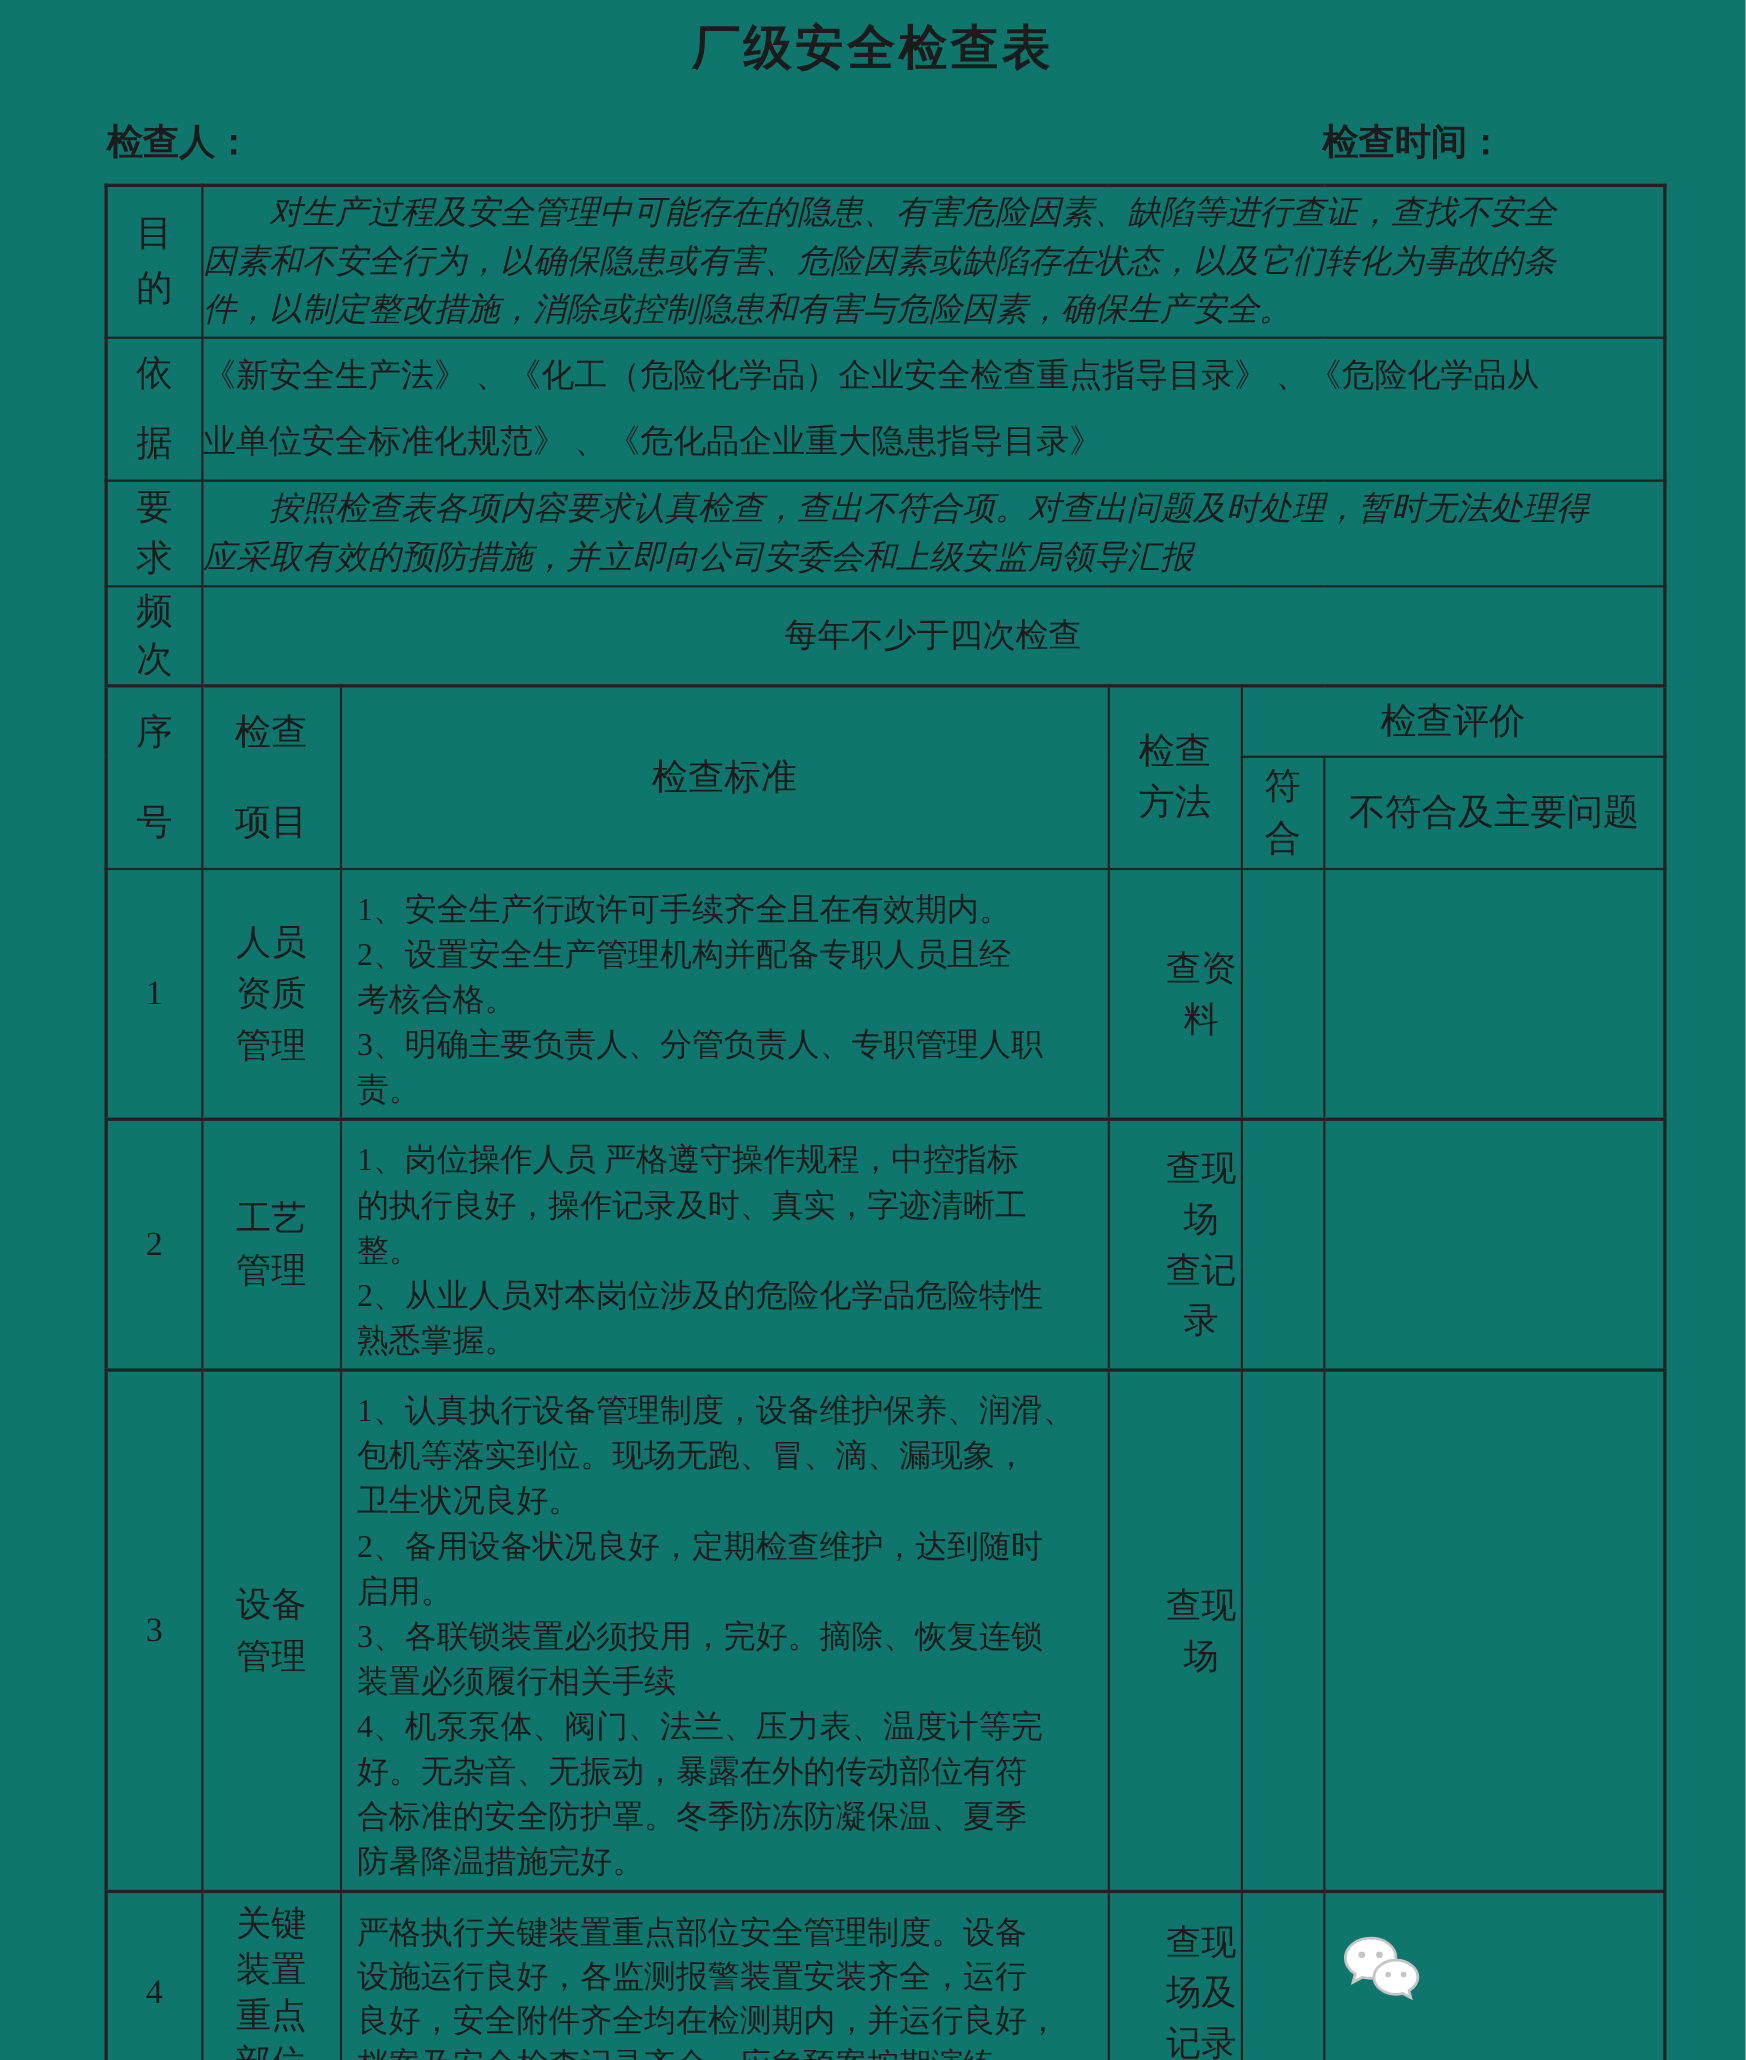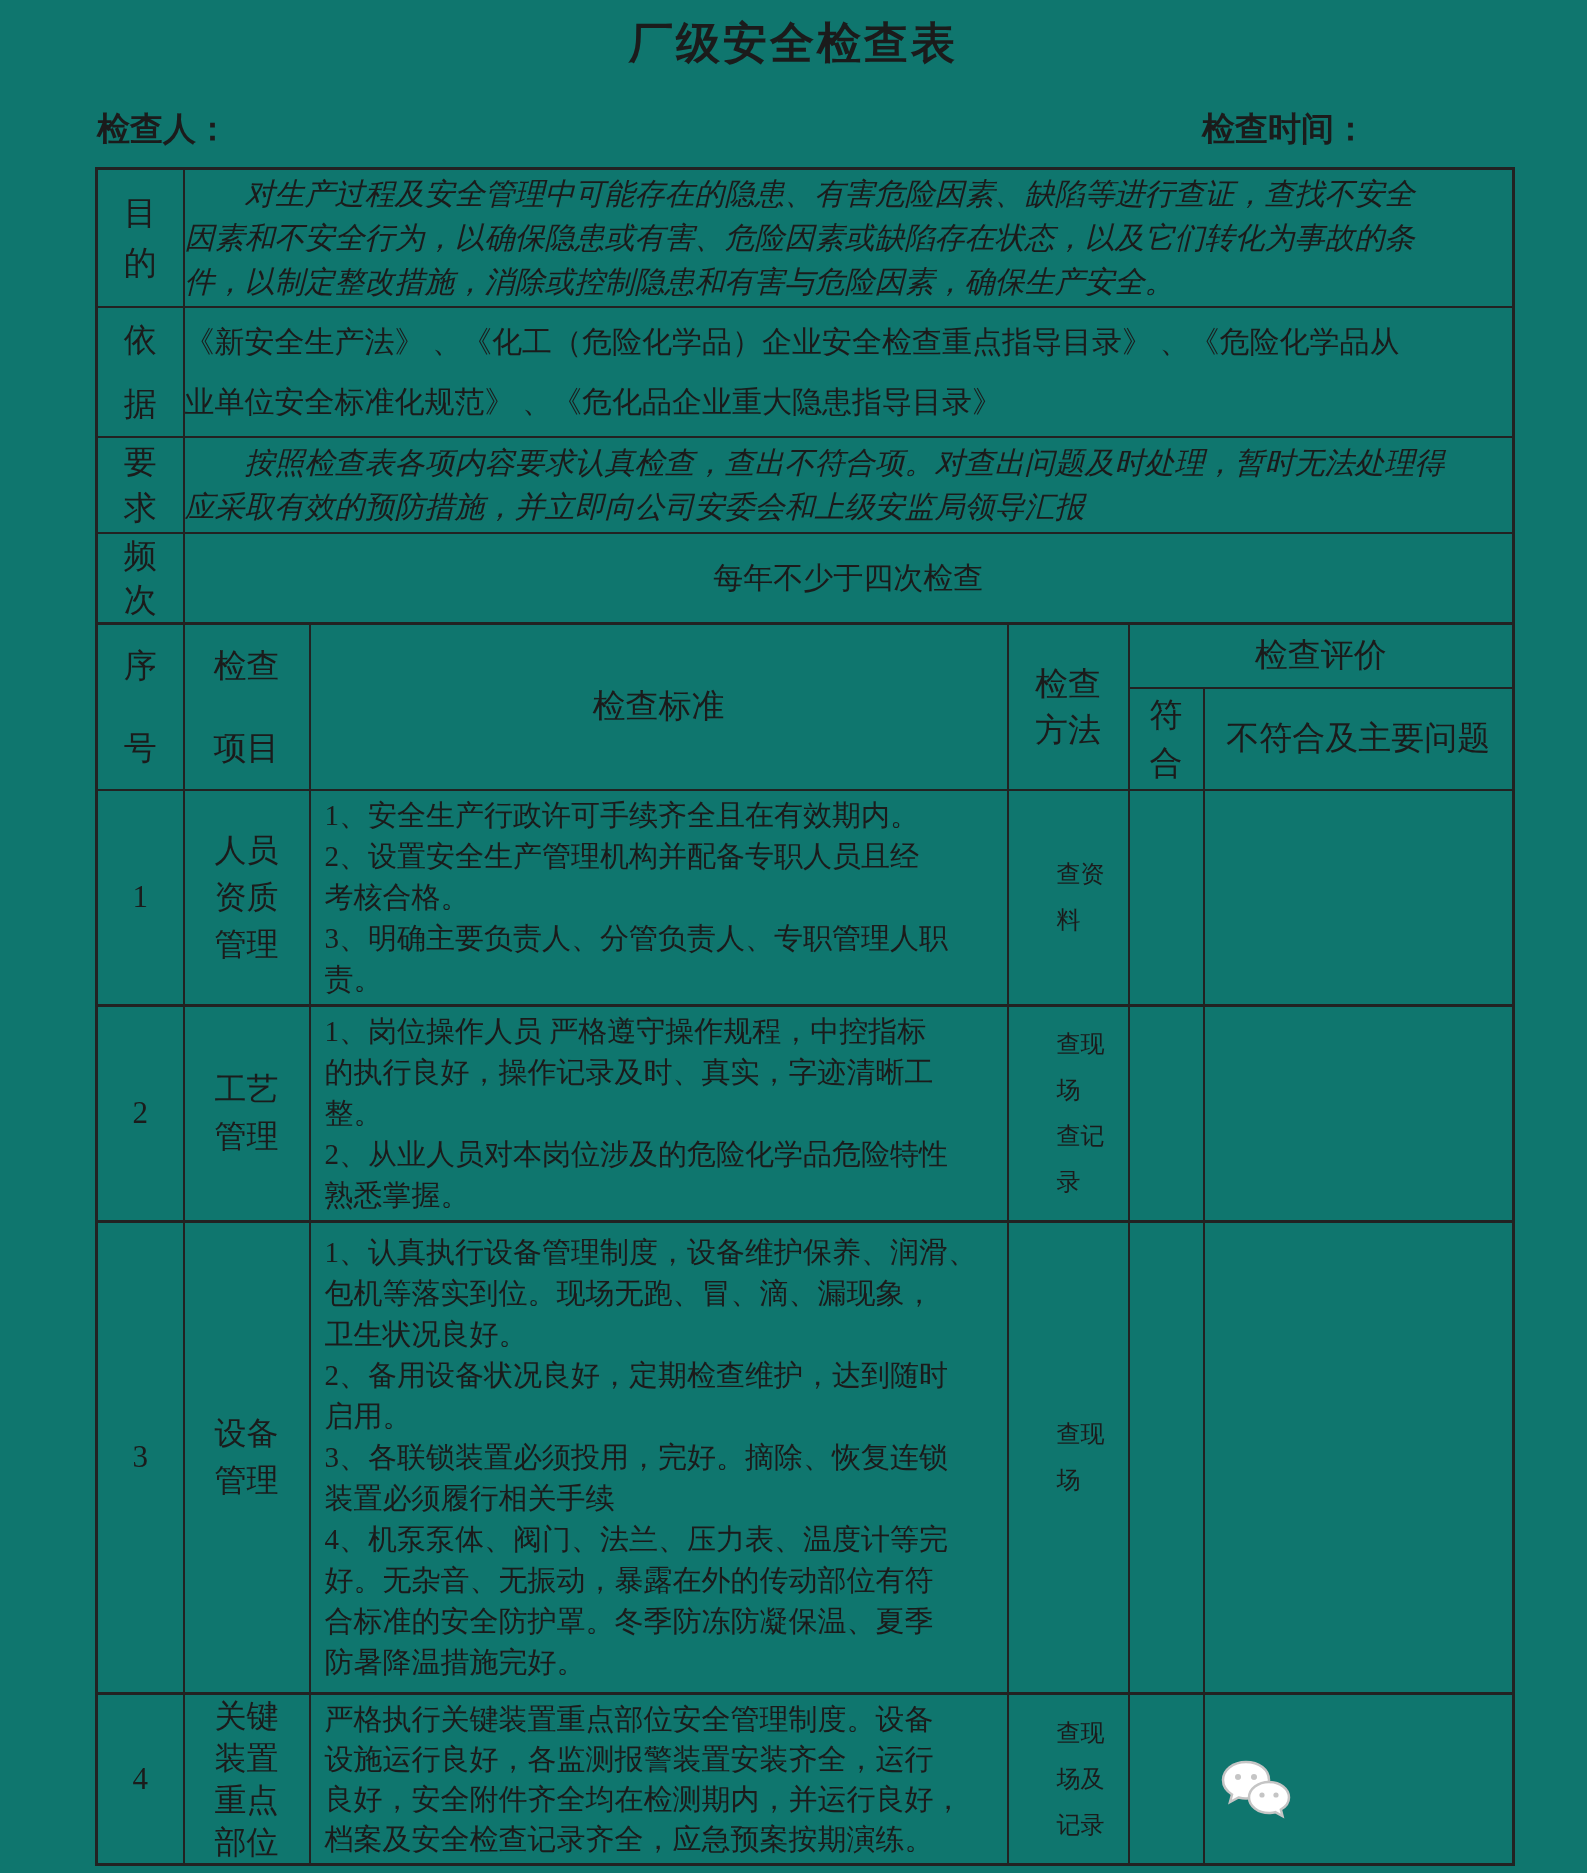--- a/index.html
+++ b/index.html
@@ -75,22 +75,22 @@
   .h-method{white-space:pre-line;line-height:46px;}
   .h-conform{white-space:pre-line;line-height:48px;}
 
   
   tr.row1{height:204px;}
   tr.row2{height:212px;}
   tr.row3{height:472px;}
   tr.row4{height:168px;}
   td.c-no{text-align:center;font-size:31px;}
   td.c-item{text-align:center;font-size:32px;line-height:47px;white-space:pre-line;}
-  td.c-std{font-size:29px;line-height:41px;padding:4px 8px 4px 14px;white-space:pre-line;}
-  td.c-method{font-size:24px;line-height:46px;white-space:pre-line;padding-left:48px;}
+  td.c-std{font-size:29px;line-height:41px;padding:16px 8px 4px 14px;white-space:pre-line;}
+  td.c-method{text-align:center;font-size:32px;line-height:46px;white-space:pre-line;padding-left:48px;}
   tr.row4 td.c-item{line-height:42px;}
   tr.row4 td.c-std{line-height:40px;}
 
   
   .watermark{
     position:absolute;
     left:1218px;top:1758px;
     display:flex;align-items:center;gap:12px;
     color:#c5c5c5;
     font-size:40px;

